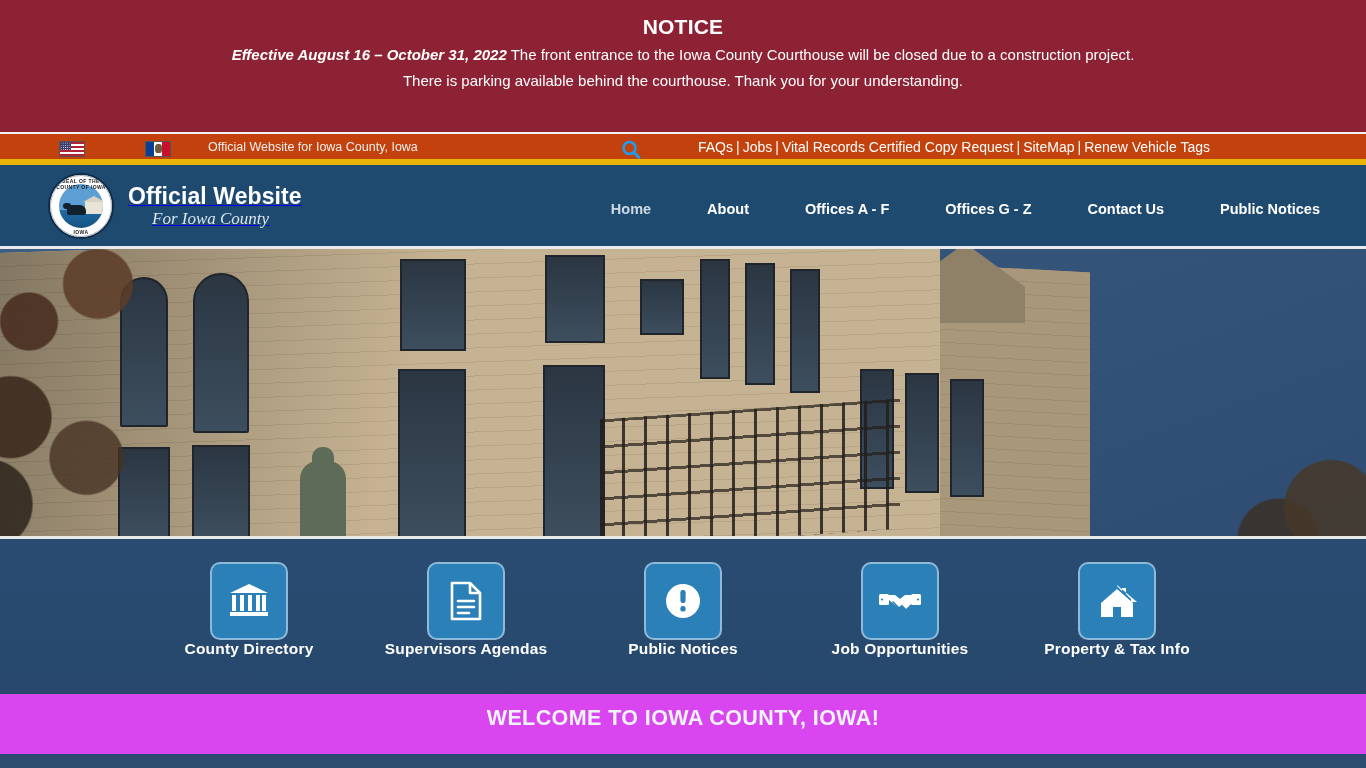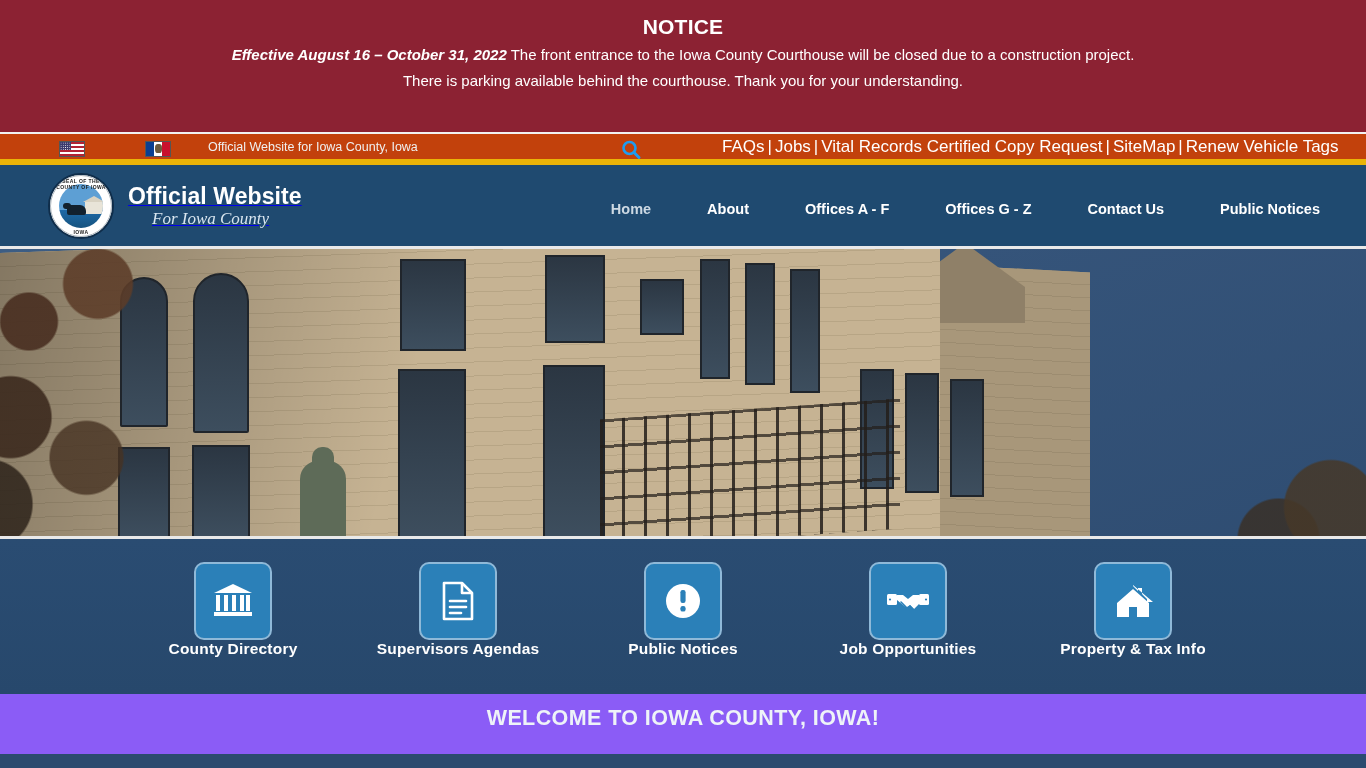--- a/index.html
+++ b/index.html
@@ -95,24 +95,23 @@
   .search-icon-wrap {
     position: absolute;
     left: 620px;
     top: 5px;
     width: 22px; height: 22px;
     cursor: pointer;
   }
   .utility-links {
     position: absolute;
     left: 698px;
-    font-size: 17px;
+    font-size: 14px;
     color: #ffffff;
     white-space: nowrap;
-    margin-left: 24px;
   }
   .utility-links a {
     color: #ffffff;
     text-decoration: none;
   }
   .utility-links .sep { color: #ffffff; padding: 0 3px; }
 
   
   .site-header {
     position: relative;
@@ -321,21 +320,21 @@
   
   .quicklinks {
     position: relative;
     width: 1366px;
     height: 155px;
     background: linear-gradient(to bottom, #2a4c72 0%, #27486c 100%);
     display: flex;
     justify-content: center;
     align-items: flex-start;
     padding-top: 23px;
-    gap: 8px;
+    gap: 0;
   }
   .ql-item {
     width: 217px;
     text-align: center;
     text-decoration: none;
     display: block;
     cursor: pointer;
   }
   .ql-tile {
     width: 78px; height: 78px;
@@ -353,21 +352,21 @@
     font-weight: bold;
     color: #ffffff;
     letter-spacing: .2px;
   }
 
   
   .welcome {
     position: relative;
     width: 1366px;
     height: 60px;
-    background: #8b5cf6;
+    background: #d946ef;
     text-align: center;
     padding-top: 12px;
   }
   .welcome-title {
     font-size: 21.5px;
     font-weight: bold;
     color: #eef3f8;
     letter-spacing: .4px;
   }
   .welcome-sub {

